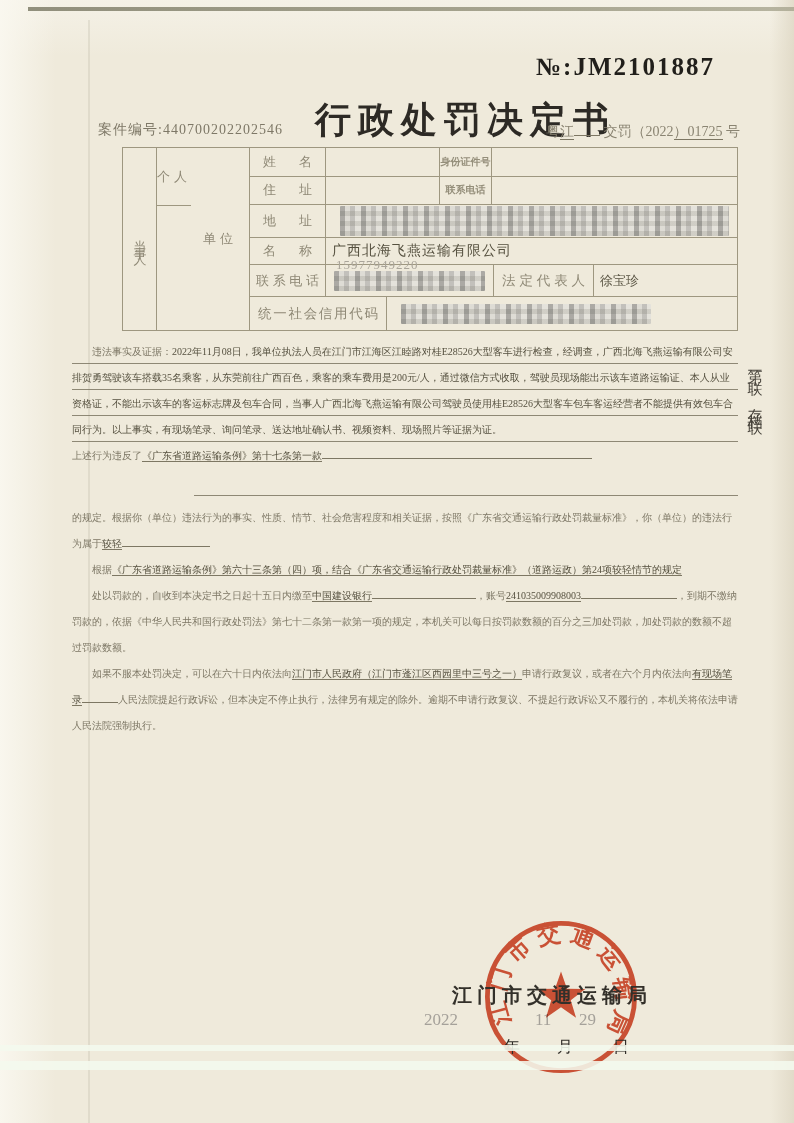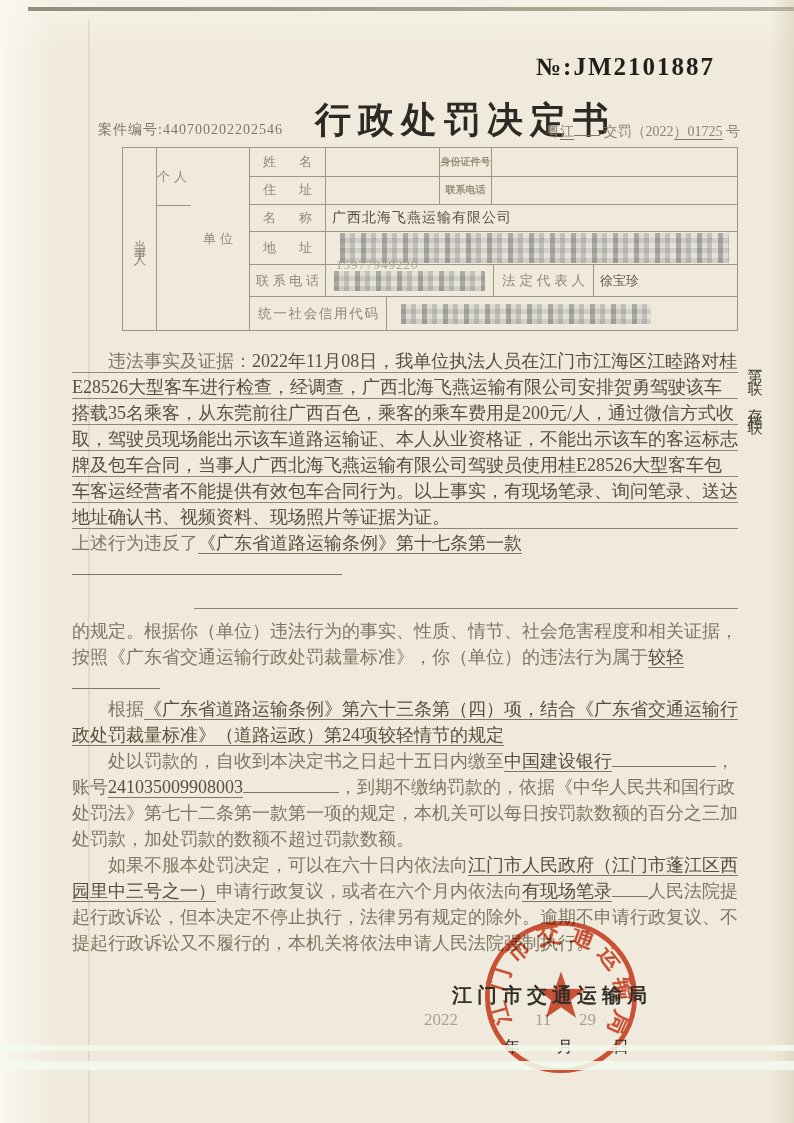--- a/index.html
+++ b/index.html
@@ -52,21 +52,21 @@
   .mosaic{height:20px;flex:1;margin:4px 8px;border-radius:1px;
     background:
       repeating-linear-gradient(90deg, rgba(95,95,95,.45) 0 5px, rgba(185,185,185,.25) 5px 10px, rgba(130,130,130,.38) 10px 15px, rgba(210,210,210,.25) 15px 21px),
       repeating-linear-gradient(0deg, rgba(150,150,150,.35) 0 5px, rgba(225,225,225,.4) 5px 10px);}
   .mosaic.tall{height:30px;margin:3px 8px;}
   .mosaic.fixed{flex:none;width:250px;}
   .cell-phone{width:168px;position:relative;}
   .ghost-phone{position:absolute;top:-8px;left:10px;font-size:13px;color:#aaa59a;letter-spacing:1px;z-index:2;}
 
   
-  .bodytext{position:absolute;left:72px;top:348px;width:666px;font-size:18px;line-height:26px;color:#7d7765;}
+  .bodytext{position:absolute;left:72px;top:339px;width:666px;font-size:10px;line-height:26px;color:#7d7765;}
   .bodytext p{margin:0;}
   .ruled{
     background-image:repeating-linear-gradient(to bottom, transparent 0, transparent 24px, rgba(125,119,99,.85) 24px, rgba(125,119,99,.85) 25px, transparent 25px, transparent 26px);
   }
   .indent{text-indent:2em;}
   .gap-top{margin-top:9px !important;}
   .blankline{height:26px;margin-left:122px;border-bottom:1px solid rgba(125,119,99,.85);}
   .cite{color:#56513f;}
 
   
@@ -116,33 +116,33 @@
         <div class="pc val"></div>
       </div>
       <div class="pt-row" style="height:28px">
         <div class="pc lbl76">
             <span class="lblj">住址</span>
           </div>
         <div class="pc val" style="width:114px;flex:none"></div>
         <div class="pc lblsm">联系电话</div>
         <div class="pc val"></div>
       </div>
-      <div class="pt-row" style="height:28px">
-        <div class="pc lbl76">
-            <span class="lblj">名称</span>
-          </div>
-        <div class="pc val typed orgname">广西北海飞燕运输有限公司</div>
-      </div>
       <div class="pt-row" style="height:33px">
         <div class="pc lbl76">
             <span class="lblj">地址</span>
           </div>
         <div class="pc val">
             <div class="mosaic tall"></div>
           </div>
+      </div>
+      <div class="pt-row" style="height:28px">
+        <div class="pc lbl76">
+            <span class="lblj">名称</span>
+          </div>
+        <div class="pc val typed orgname">广西北海飞燕运输有限公司</div>
       </div>
       <div class="pt-row" style="height:32px">
         <div class="pc lbl76">
             <span class="lblj" style="padding:0 6px">联系电话</span>
           </div>
         <div class="pc cell-phone">
           <span class="ghost-phone">15977949220</span>
           <div class="mosaic"></div>
         </div>
         <div class="pc lblrep">

